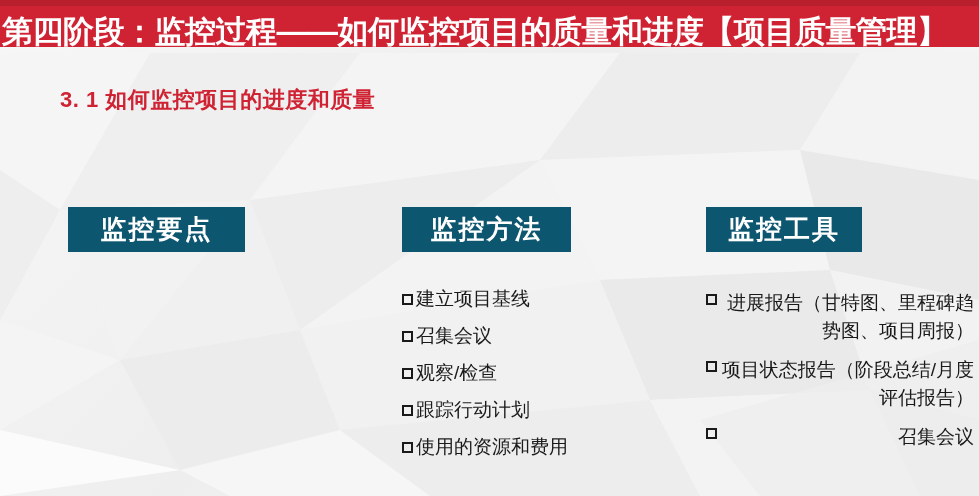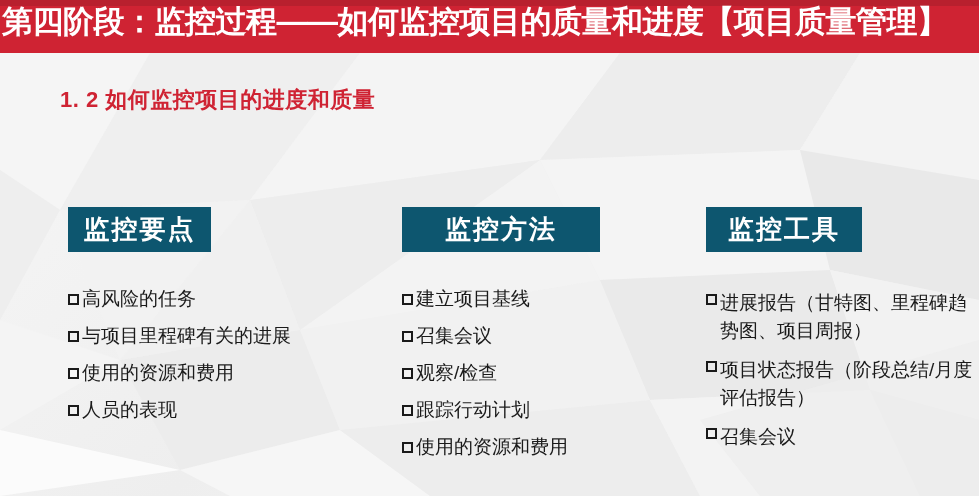--- a/index.html
+++ b/index.html
@@ -37,24 +37,24 @@
     width: 979px;
     height: 6px;
     background: #b8202e;
   }
 
   
   .title-band {
     position: absolute;
     left: 0; top: 6px;
     width: 979px;
-    height: 47px;
+    height: 41px;
     background: #cf2333;
     display: flex;
-    align-items: flex-start;
+    align-items: flex-end;
     box-sizing: border-box;
     padding-left: 2px;
   }
   .title-text {
     color: #ffffff;
     font-size: 31px;
     font-weight: bold;
     letter-spacing: -0.5px;
     white-space: nowrap;
     line-height: 1;
@@ -84,22 +84,22 @@
     background: #0d566f;
     color: #ffffff;
     font-size: 26px;
     font-weight: bold;
     text-align: center;
     line-height: 45px;
     height: 45px;
     letter-spacing: 2px;
     box-sizing: border-box;
   }
-  #col-1 .col-head { width: 143px; }
-  #col-2 .col-head { width: 198px; }
+  #col-1 .col-head { width: 177px; }
+  #col-2 .col-head { width: 169px; }
   #col-3 .col-head { width: 156px; }
 
   .bullets {
     margin: 0;
     padding: 0;
     list-style: none;
     margin-top: 37px;
   }
   .bullets li {
     display: flex;
@@ -116,21 +116,21 @@
     border: 2.5px solid #1a1a1a;
     margin-top: 5px;
     margin-right: 3px;
     box-sizing: border-box;
   }
   .bullet-text {
     flex: 1 1 auto;
   }
 
   
-  #col-3 .bullets li { margin-bottom: 12px; }
+  #col-3 .bullets li { margin-bottom: 12px; text-align: right; }
   #col-3 .bullet-text { line-height: 1.45; }
 </style>
 </head>
 <body>
 
 <div id="slide">
 
   <svg id="bg-poly" viewBox="0 0 979 496" preserveAspectRatio="none">
     <polygon points="0,53 150,53 60,210 0,170" fill="#f5f5f5"></polygon>
     <polygon points="150,53 360,53 250,200 60,210" fill="#efefef"></polygon>
@@ -156,42 +156,24 @@
     <polygon points="540,160 600,280 300,330" fill="#f6f6f6" opacity="0.6"></polygon>
     <polygon points="700,420 979,340 979,496 760,496" fill="#eeeeee" opacity="0.8"></polygon>
   </svg>
 
   <div class="top-strip"></div>
 
   <div class="title-band">
     <span class="title-text">第四阶段：监控过程——如何监控项目的质量和进度【项目质量管理】</span>
   </div>
 
-  <div class="subtitle">1. 2 如何监控项目的进度和质量</div>
+  <div class="subtitle">3. 1 如何监控项目的进度和质量</div>
 
   <div class="col" id="col-1">
     <div class="col-head">监控要点</div>
-    <ul class="bullets">
-      <li>
-        <span class="bullet-mark"></span>
-        <span class="bullet-text">高风险的任务</span>
-      </li>
-      <li>
-        <span class="bullet-mark"></span>
-        <span class="bullet-text">与项目里程碑有关的进展</span>
-      </li>
-      <li>
-        <span class="bullet-mark"></span>
-        <span class="bullet-text">使用的资源和费用</span>
-      </li>
-      <li>
-        <span class="bullet-mark"></span>
-        <span class="bullet-text">人员的表现</span>
-      </li>
-    </ul>
   </div>
 
   <div class="col" id="col-2">
     <div class="col-head">监控方法</div>
     <ul class="bullets">
       <li>
         <span class="bullet-mark"></span>
         <span class="bullet-text">建立项目基线</span>
       </li>
       <li>

